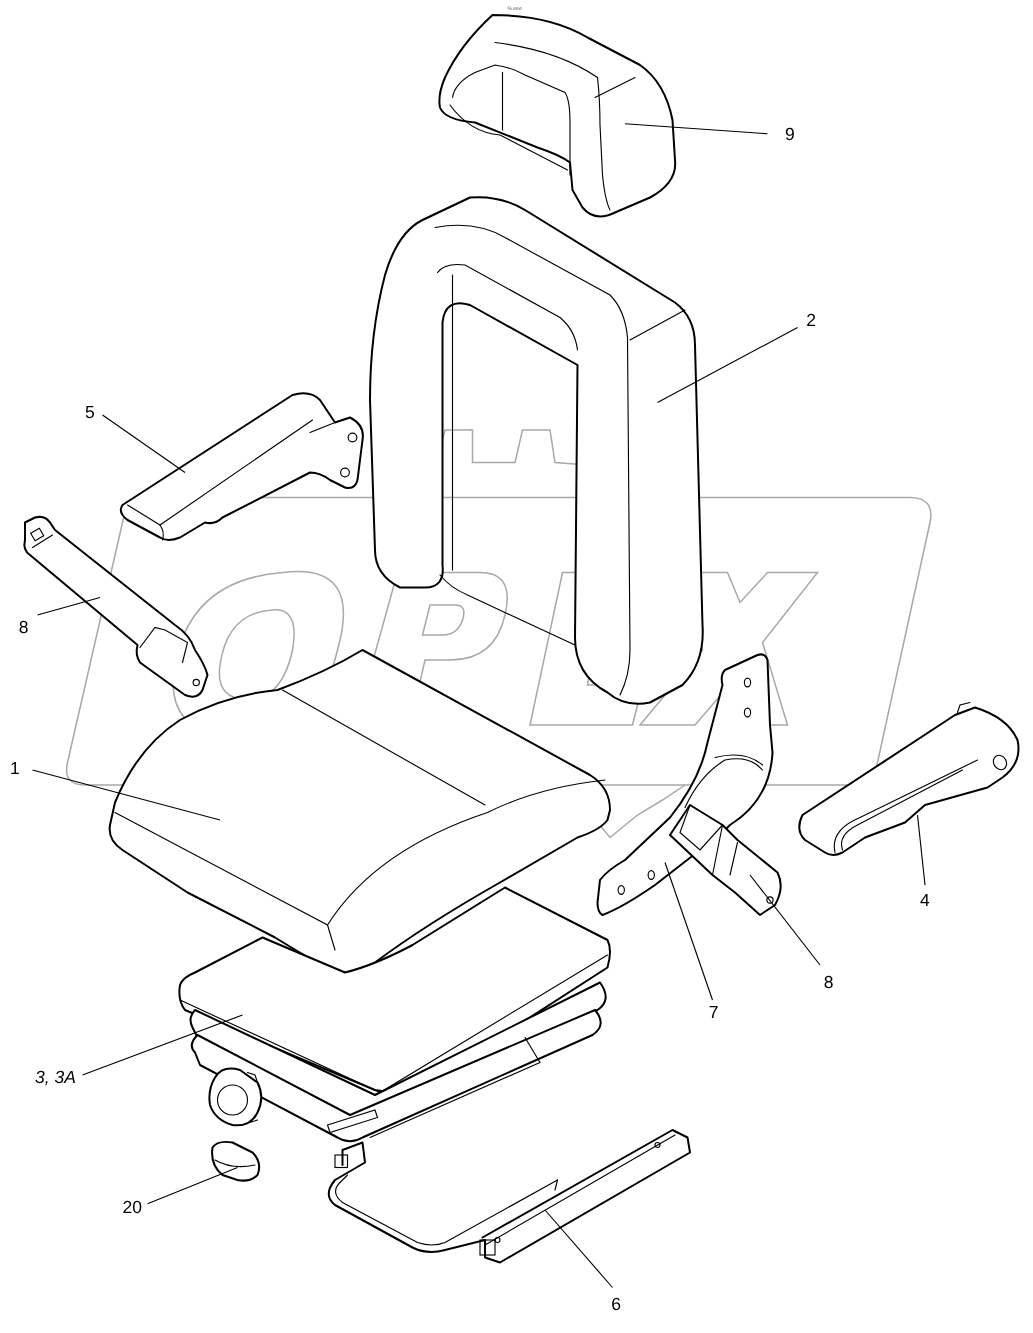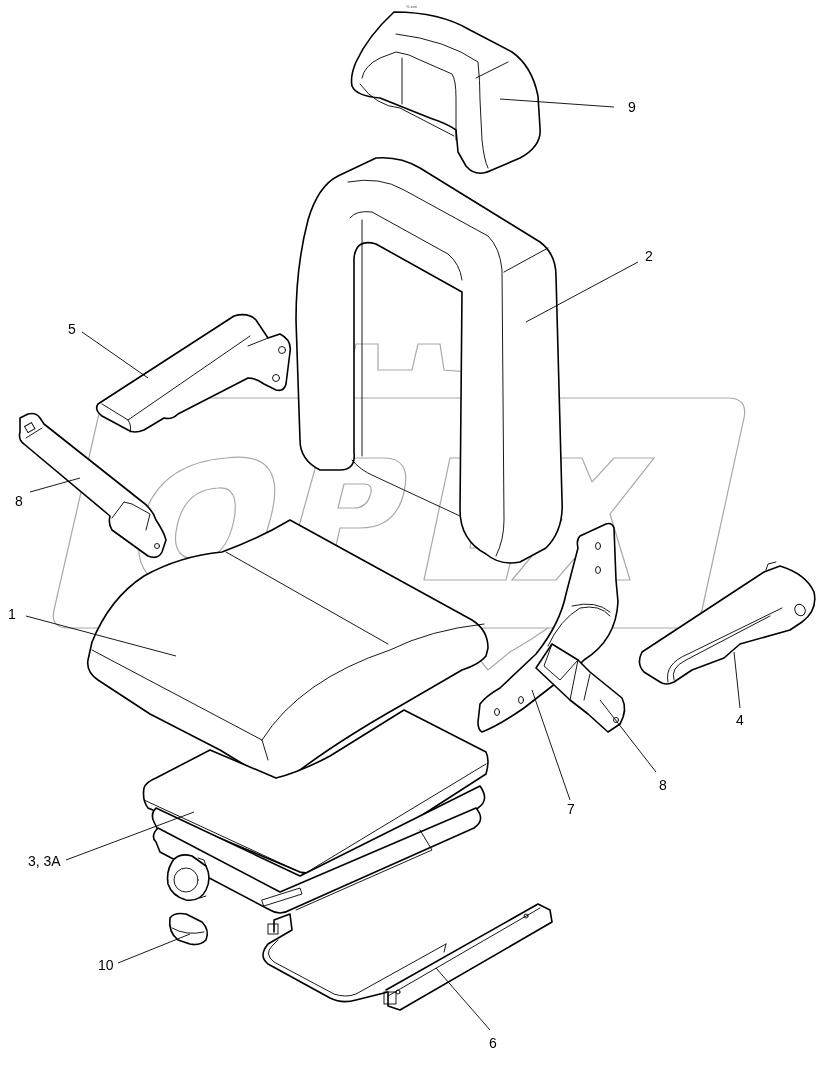--- a/index.html
+++ b/index.html
@@ -151,18 +151,18 @@
   </g>
 </svg>
 
 <div class="tiny" style="left:406px; top:4px;">%.eee</div>
 
 <div class="callout" style="left:628px; top:100px;">9</div>
 <div class="callout" style="left:645px; top:249px;">2</div>
 <div class="callout" style="left:68px;  top:322px;">5</div>
 <div class="callout" style="left:15px;  top:494px;">8</div>
 <div class="callout" style="left:8px;   top:607px;">1</div>
-<div class="callout" style="left:28px;  top:854px;">3, 3A</div>
-<div class="callout" style="left:98px;  top:958px;">10</div>
+<div class="callout" style="left:28px;  top:854px;font-style:italic;">3, 3A</div>
+<div class="callout" style="left:98px;  top:958px;">20</div>
 <div class="callout" style="left:489px; top:1036px;">6</div>
 <div class="callout" style="left:567px; top:802px;">7</div>
 <div class="callout" style="left:659px; top:778px;">8</div>
 <div class="callout" style="left:736px; top:713px;">4</div>
 
 </body></html>

